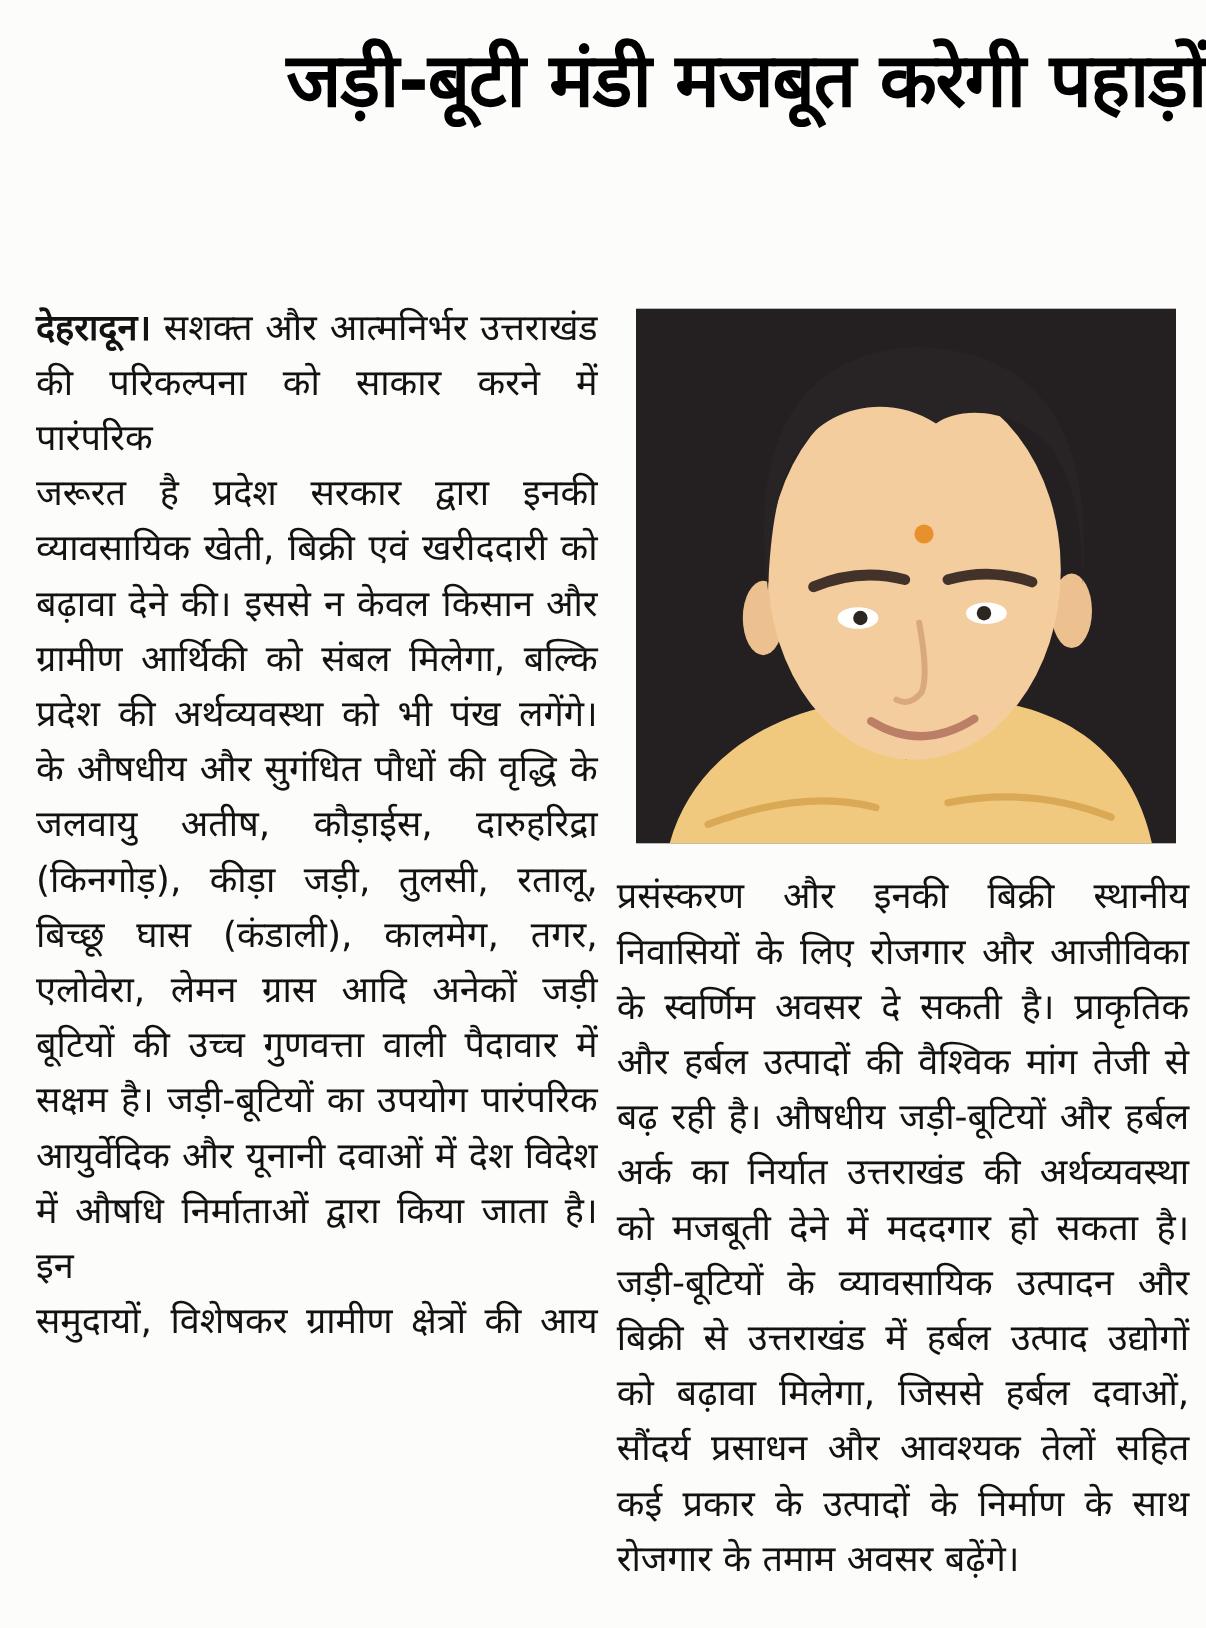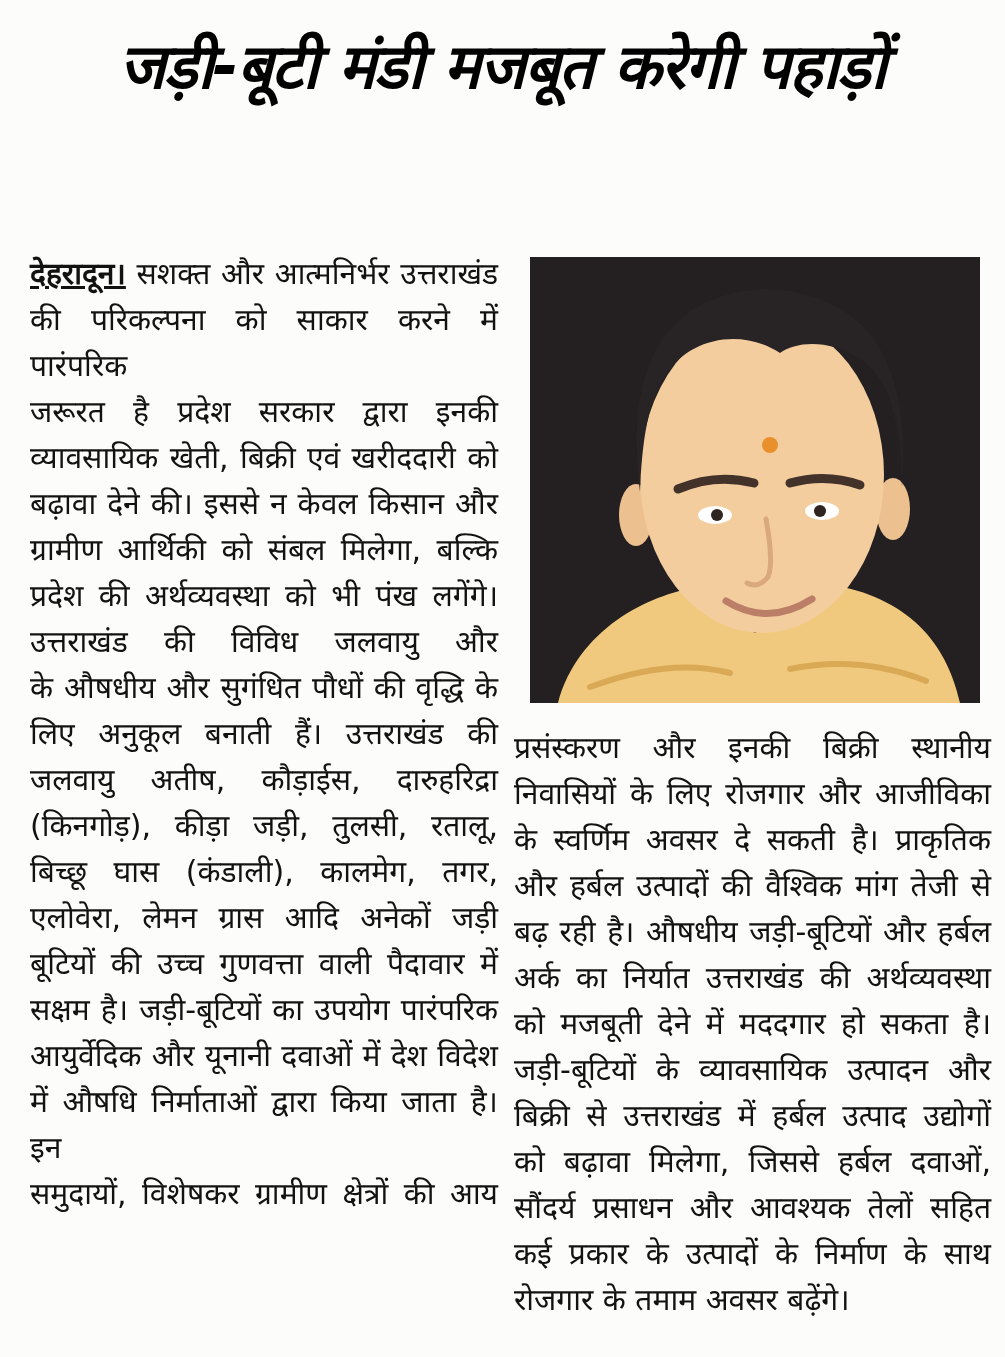--- a/index.html
+++ b/index.html
@@ -8,46 +8,45 @@
     width:1005px;height:1357px;
     margin:0 auto;
     background:#fcfcfa;
     color:#141414;
     font-family:"DejaVu Sans", sans-serif;
     overflow:hidden;
   }
   .headline{
     position:absolute;top:14px;left:0;width:100%;
     margin:0;
-    text-align:center;
+    text-align:right;
     font-size:62px;
     font-weight:800;
     line-height:106px;
     color:#000;
     letter-spacing:-1px;
-    font-style:italic;
   }
   .hl-line{display:block;white-space:nowrap;}
   .col{
     position:absolute;
     font-size:30px;
     line-height:46px;
     color:#121212;
   }
   .left-col{left:30px;top:251px;width:468px;}
   .right-col{left:514px;top:725px;width:477px;}
   .line{
     text-align:justify;
     text-align-last:justify;
     white-space:normal;
   }
   .right-col .lines .line:last-child{
     text-align-last:left;
   }
-  .dateline{font-weight:800;text-decoration:underline;}
+  .dateline{font-weight:800;}
   .photo{
     position:absolute;left:530px;top:257px;width:450px;height:446px;
     margin:0;padding:0;
   }
   .photo svg{display:block;width:100%;height:100%;}
 </style>
 </head>
 <body>
 
 <div class="page">
@@ -96,23 +95,21 @@
       <span class="dateline">देहरादून।</span>
       <span>सशक्त और आत्मनिर्भर उत्तराखंड</span>
     </div>
     <div class="lines">
         <div class="line">की परिकल्पना को साकार करने में पारंपरिक</div>
         <div class="line">जरूरत है प्रदेश सरकार द्वारा इनकी</div>
         <div class="line">व्यावसायिक खेती, बिक्री एवं खरीददारी को</div>
         <div class="line">बढ़ावा देने की। इससे न केवल किसान और</div>
         <div class="line">ग्रामीण आर्थिकी को संबल मिलेगा, बल्कि</div>
         <div class="line">प्रदेश की अर्थव्यवस्था को भी पंख लगेंगे।</div>
-        <div class="line">उत्तराखंड की विविध जलवायु और</div>
         <div class="line">के औषधीय और सुगंधित पौधों की वृद्धि के</div>
-        <div class="line">लिए अनुकूल बनाती हैं। उत्तराखंड की</div>
         <div class="line">जलवायु अतीष, कौड़ाईस, दारुहरिद्रा</div>
         <div class="line">(किनगोड़), कीड़ा जड़ी, तुलसी, रतालू,</div>
         <div class="line">बिच्छू घास (कंडाली), कालमेग, तगर,</div>
         <div class="line">एलोवेरा, लेमन ग्रास आदि अनेकों जड़ी</div>
         <div class="line">बूटियों की उच्च गुणवत्ता वाली पैदावार में</div>
         <div class="line">सक्षम है। जड़ी-बूटियों का उपयोग पारंपरिक</div>
         <div class="line">आयुर्वेदिक और यूनानी दवाओं में देश विदेश</div>
         <div class="line">में औषधि निर्माताओं द्वारा किया जाता है। इन</div>
         <div class="line">समुदायों, विशेषकर ग्रामीण क्षेत्रों की आय</div>
       </div>

